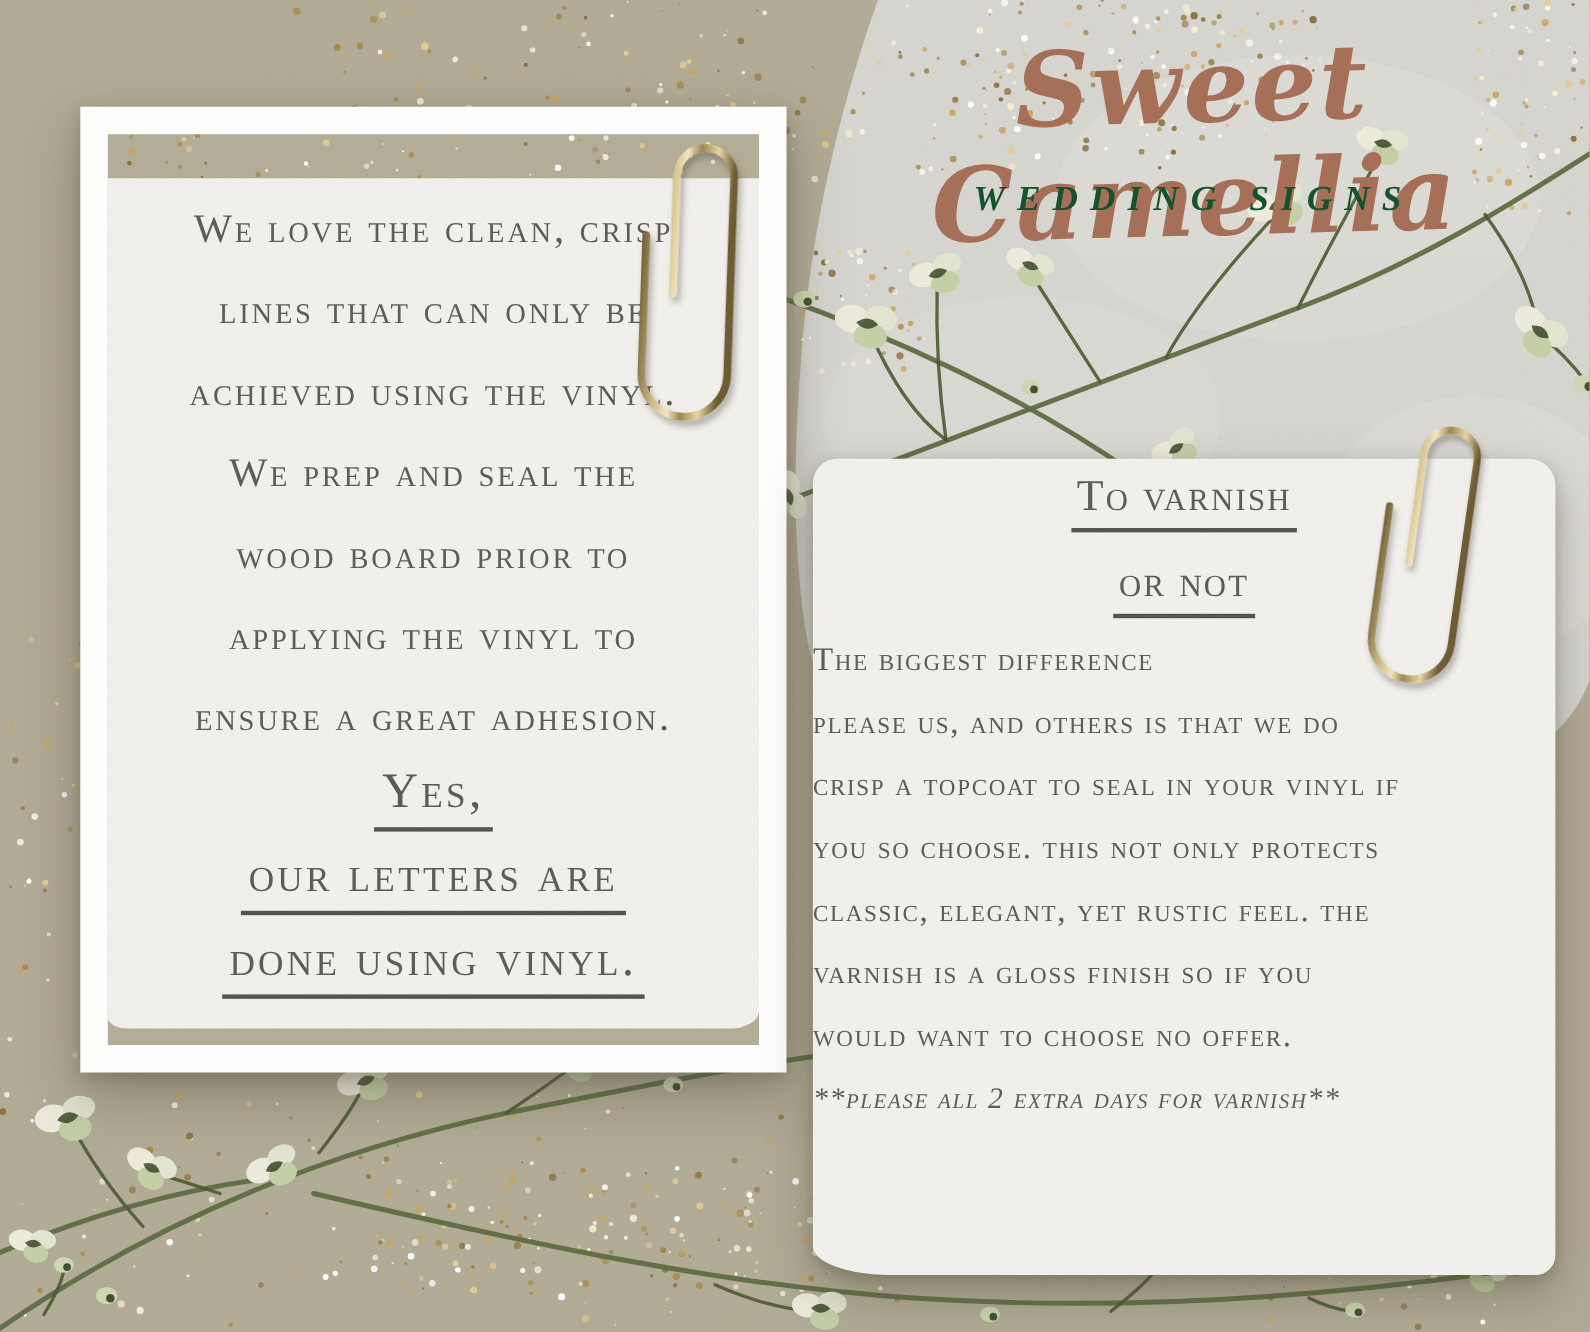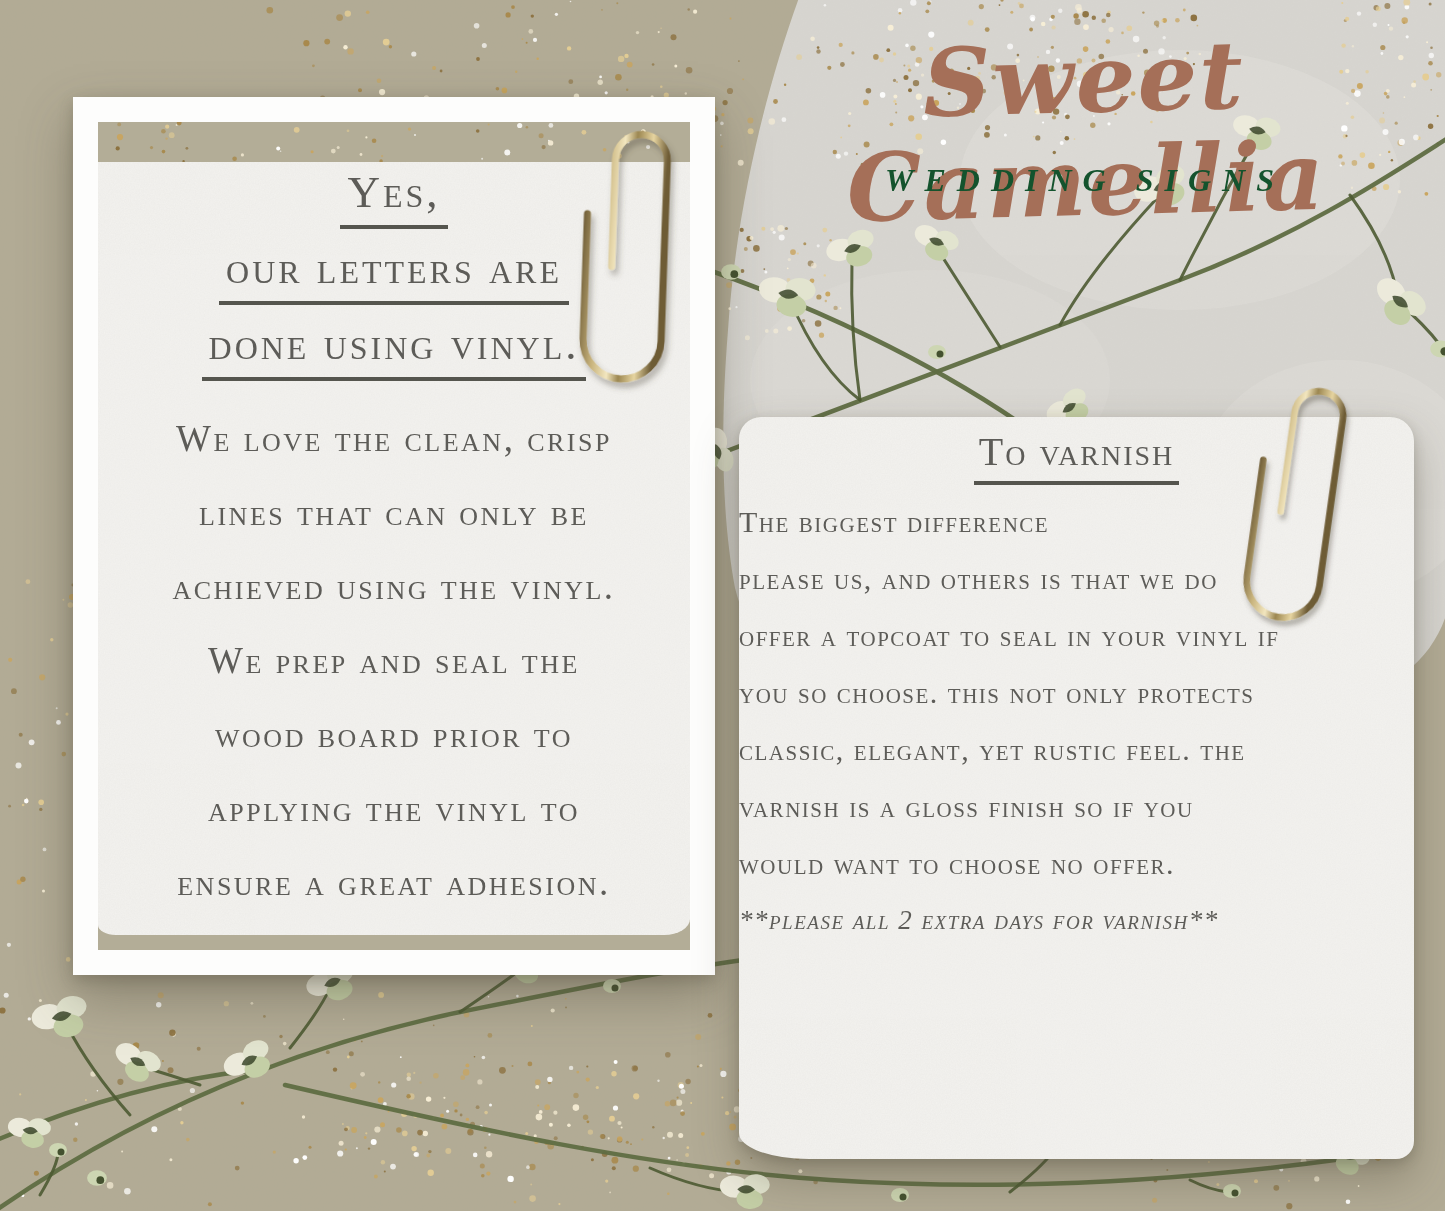--- a/index.html
+++ b/index.html
@@ -1002,49 +1002,50 @@
           <circle cx="65.4" cy="9.3" r="2.3" fill="#a8894c" opacity="0.70"></circle>
           <circle cx="250.0" cy="8.8" r="1.4" fill="#e4cd94" opacity="0.58"></circle>
           <circle cx="390.6" cy="2.5" r="1.0" fill="#c9a55e" opacity="0.63"></circle>
           <circle cx="240.2" cy="25.4" r="1.5" fill="#f7eed6" opacity="0.69"></circle>
         </svg>
     </div>
     <div class="paper paper-left">
       <svg class="grain">
           <rect width="100%" height="100%" filter="url(#grainF)"></rect>
         </svg>
-      <div class="card-text h-left">
-        <div class="line"><span>Yes,</span></div>
-        <div class="line"><span>our letters are</span></div>
-        <div class="line"><span>done using vinyl.</span></div>
-      </div>
       <div class="card-text body-left">
         <div class="line">We love the clean, crisp</div>
         <div class="line">lines that can only be</div>
         <div class="line">achieved using the vinyl.</div>
         <div class="line">We prep and seal the</div>
         <div class="line">wood board prior to</div>
         <div class="line">applying the vinyl to</div>
         <div class="line">ensure a great adhesion.</div>
       </div>
+      <div class="card-text h-left">
+        <div class="line"><span>Yes,</span></div>
+        <div class="line"><span>our letters are</span></div>
+        <div class="line"><span>done using vinyl.</span></div>
+      </div>
     </div>
   </div>
 </div>
 
 <div class="card-right">
   <svg class="grain">
       <rect width="100%" height="100%" filter="url(#grainF)"></rect>
     </svg>
   <div class="card-text h-right">
     <div class="line"><span>To varnish</span></div>
+    <div class="line"><span>or not</span></div>
   </div>
   <div class="card-text body-right">
     <div class="line">The biggest difference</div>
     <div class="line">please us, and others is that we do</div>
-    <div class="line">offer a topcoat to seal in your vinyl if</div>
+    <div class="line">crisp a topcoat to seal in your vinyl if</div>
     <div class="line">you so choose. this not only protects</div>
     <div class="line">classic, elegant, yet rustic feel. the</div>
     <div class="line">varnish is a gloss finish so if you</div>
     <div class="line">would want to choose no offer.</div>
     <div class="line fine">**please all 2 extra days for varnish**</div>
   </div>
 </div>
 
 <svg class="clip" style="left:578px;top:112px;transform:rotate(2deg)" width="95" height="290" viewBox="0 0 95 290">
   <path filter="url(#clipShadow)" stroke="url(#goldWire)" d="M 34,155 L 34,48 A 26,26 0 0 1 86,48 L 86,228 A 39,39 0 0 1 8,228 L 8,103"></path>

